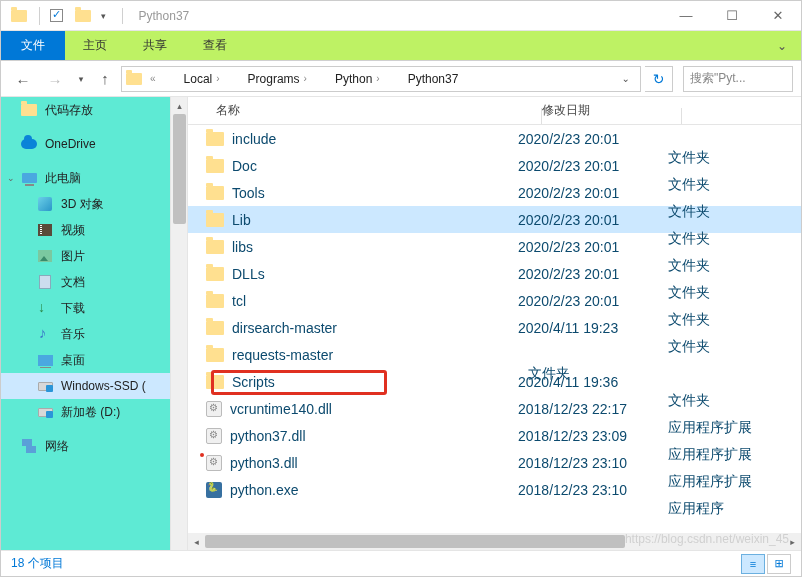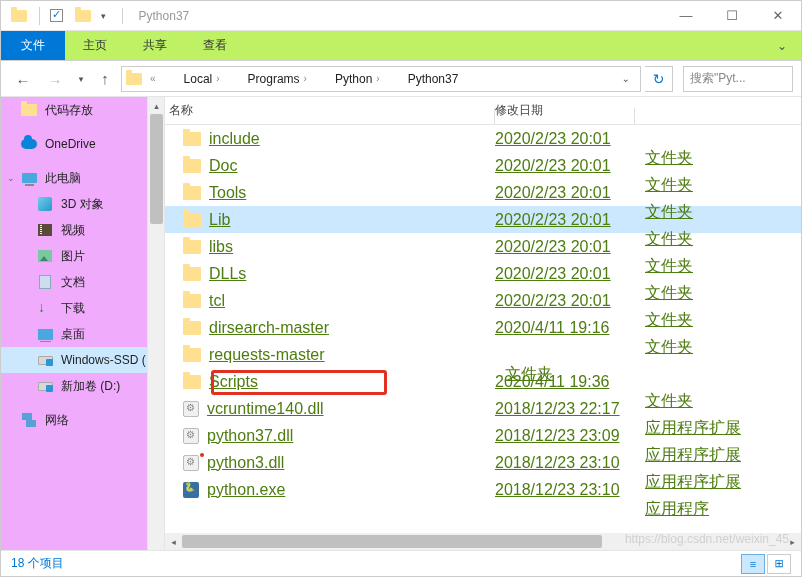--- a/index.html
+++ b/index.html
@@ -38,21 +38,21 @@
 .crumb-folder { width: 16px; height: 12px; background: #ffe090; border-radius: 1px; position: relative; margin-right: 4px; }
 .crumb-folder::before { content: ""; position: absolute; top: -3px; left: 0; width: 6px; height: 3px; background: #ffe090; border-radius: 1px 1px 0 0; }
 .crumb-sep { color: #888; padding: 0 4px; font-size: 10px; }
 .crumb { color: #222; font-size: 12px; padding-left: 24px; }
 .addr-drop { margin-left: auto; color: #555; font-size: 10px; padding: 0 6px; }
 .addr-refresh { width: 28px; height: 26px; border-top: 1px solid #ccc; border-right: 1px solid #ccc; border-bottom: 1px solid #ccc; display: flex; align-items: center; justify-content: center; color: #0078d7; font-size: 14px; }
 .searchbox { width: 110px; height: 26px; border: 1px solid #ccc; margin-left: 6px; display: flex; align-items: center; padding: 0 6px; color: #888; font-size: 12px; }
 
 
 .main { display: flex; height: calc(100% - 30px - 30px - 36px - 26px); }
-.sidebar { width: 164px; border-right: 1px solid #e5e5e5; overflow: hidden; position: relative; background: #f0abfc; }
+.sidebar { width: 187px; border-right: 1px solid #e5e5e5; overflow: hidden; position: relative; background: #5eead4; }
 .side-scroll { height: 100%; overflow: hidden; }
 .side-item { height: 26px; display: flex; align-items: center; padding-left: 20px; gap: 8px; color: #222; font-size: 12px; white-space: nowrap; }
 .side-item.l2 { padding-left: 36px; }
 .side-item.selected { background: #cce8ff; }
 .side-icon { width: 16px; height: 16px; display: flex; align-items: center; justify-content: center; }
 .icon-folder-y { width: 16px; height: 12px; background: #ffe090; border-radius: 1px; position: relative; }
 .icon-folder-y::before { content: ""; position: absolute; top: -3px; left: 0; width: 6px; height: 3px; background: #ffe090; border-radius: 1px 1px 0 0; }
 .icon-cloud { width: 16px; height: 10px; background: #0a84d8; border-radius: 6px; position: relative; }
 .icon-cloud::before { content: ""; position: absolute; width: 8px; height: 8px; background: #0a84d8; border-radius: 50%; top: -4px; left: 3px; }
 .icon-pc { width: 15px; height: 10px; background: #4aa8e0; border-radius: 1px; position: relative; }
@@ -76,26 +76,26 @@
 .icon-net::after { content: ""; position: absolute; width: 10px; height: 7px; background: #5aa0d8; bottom: 0; right: 0; }
 .tree-arrow { position: absolute; left: 6px; color: #666; font-size: 9px; }
 .side-item.expandable { position: relative; }
 .side-scrollbar { position: absolute; right: 0; top: 0; width: 17px; height: 100%; background: #f0f0f0; border-left: 1px solid #e5e5e5; }
 .side-thumb-up { width: 17px; height: 17px; display: flex; align-items: center; justify-content: center; color: #666; font-size: 9px; }
 .side-thumb { width: 13px; margin: 0 2px; height: 110px; background: #c0c0c0; border-radius: 2px; margin-top: 0; }
 
 
 .filelist { flex: 1; position: relative; display: flex; flex-direction: column; }
 .list-header { height: 28px; display: flex; align-items: center; border-bottom: 1px solid #e5e5e5; color: #444; font-size: 12px; }
-.col-name { width: 330px; padding-left: 4px; position: relative; }
+.col-name { width: 330px; padding-left: 4px; position: relative; margin-left: 24px; }
 .col-name::after, .col-date::after { content: ""; position: absolute; right: 0; top: 6px; height: 16px; width: 1px; background: #e0e0e0; }
 .col-date { width: 140px; position: relative; }
 .col-type { flex: 1; padding-left: 10px; }
 .list-body { flex: 1; overflow: hidden; position: relative; }
-.file-row { height: 27px; display: flex; align-items: center; font-size: 16px; color: #4d7c0f; text-decoration: underline; }
+.file-row { height: 27px; display: flex; align-items: center; font-size: 14px; color: #0c4a6e; }
 .file-row.selected { background: #cce8ff; }
 .fr-name { width: 330px; display: flex; align-items: center; gap: 8px; padding-left: 18px; }
 .fr-date { width: 140px; }
 .fr-type { flex: 1; padding-left: 10px; white-space: nowrap; overflow: hidden; margin-top: 39px; }
 .row-folder { width: 18px; height: 14px; background: #ffe090; border-radius: 1px; position: relative; }
 .row-folder::before { content: ""; position: absolute; top: -3px; left: 0; width: 7px; height: 3px; background: #ffe090; border-radius: 1px 1px 0 0; }
 .row-dll { width: 16px; height: 16px; background: #f0f0f0; border: 1px solid #bbb; border-radius: 2px; position: relative; }
 .row-dll::after { content: "⚙"; position: absolute; font-size: 10px; top: 0; left: 2px; color: #888; }
 .row-exe { width: 16px; height: 16px; background: #3770a0; border-radius: 2px; position: relative; }
 .row-exe::after { content: "🐍"; position: absolute; font-size: 9px; top: 0; left: 1px; }
@@ -214,20 +214,26 @@
           <span>文档</span>
         </div>
         <div class="side-item l2">
           <span class="side-icon">
             <span class="icon-dl"></span>
           </span>
           <span>下载</span>
         </div>
         <div class="side-item l2">
           <span class="side-icon">
+            <span class="icon-music"></span>
+          </span>
+          <span>音乐</span>
+        </div>
+        <div class="side-item l2">
+          <span class="side-icon">
             <span class="icon-desk"></span>
           </span>
           <span>桌面</span>
         </div>
         <div class="side-item l2 selected">
           <span class="side-icon">
             <span class="icon-drive"></span>
           </span>
           <span>Windows-SSD (</span>
         </div>
@@ -311,21 +317,21 @@
             <span>tcl</span>
           </div>
           <div class="fr-date">2020/2/23 20:01</div>
           <div class="fr-type">文件夹</div>
         </div>
         <div class="file-row">
           <div class="fr-name">
             <span class="row-folder"></span>
             <span>dirsearch-master</span>
           </div>
-          <div class="fr-date">2020/4/11 19:16</div>
+          <div class="fr-date">2020/4/11 19:23</div>
           <div class="fr-type">文件夹</div>
         </div>
         <div class="file-row">
           <div class="fr-name">
             <span class="row-folder"></span>
             <span>requests-master</span>
           </div>
           <div class="fr-type">文件夹</div>
         </div>
         <div class="file-row">

